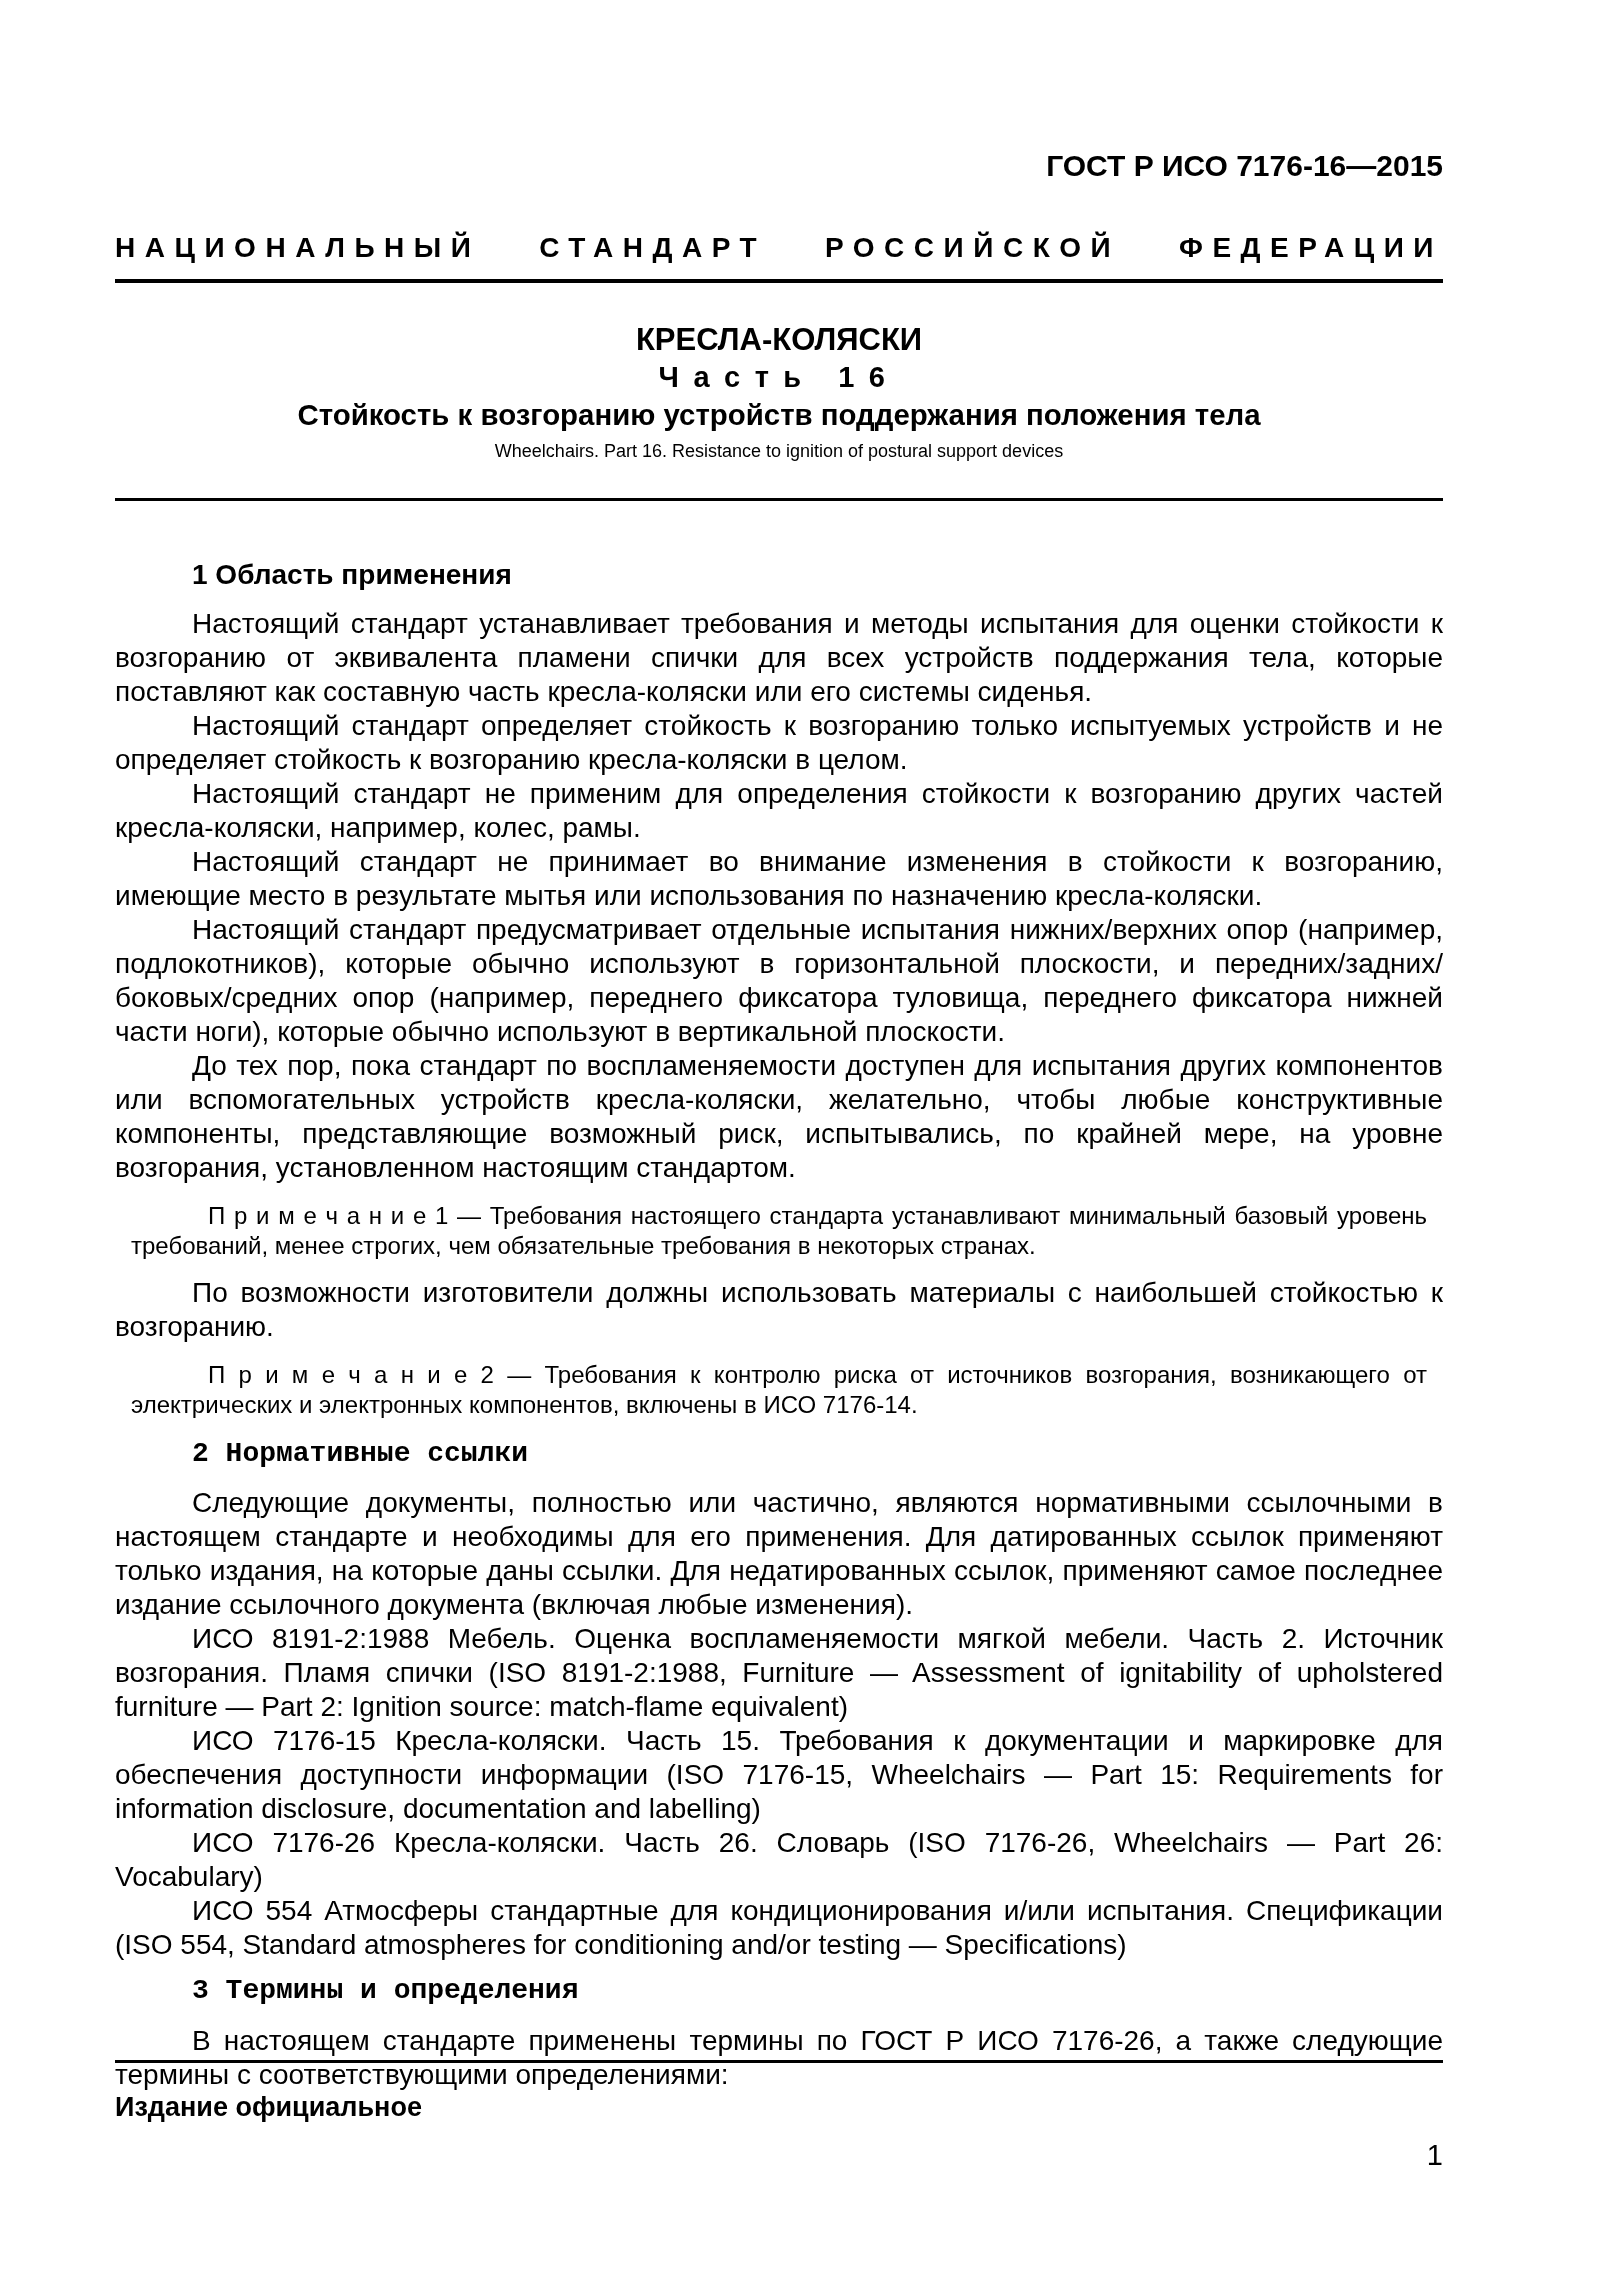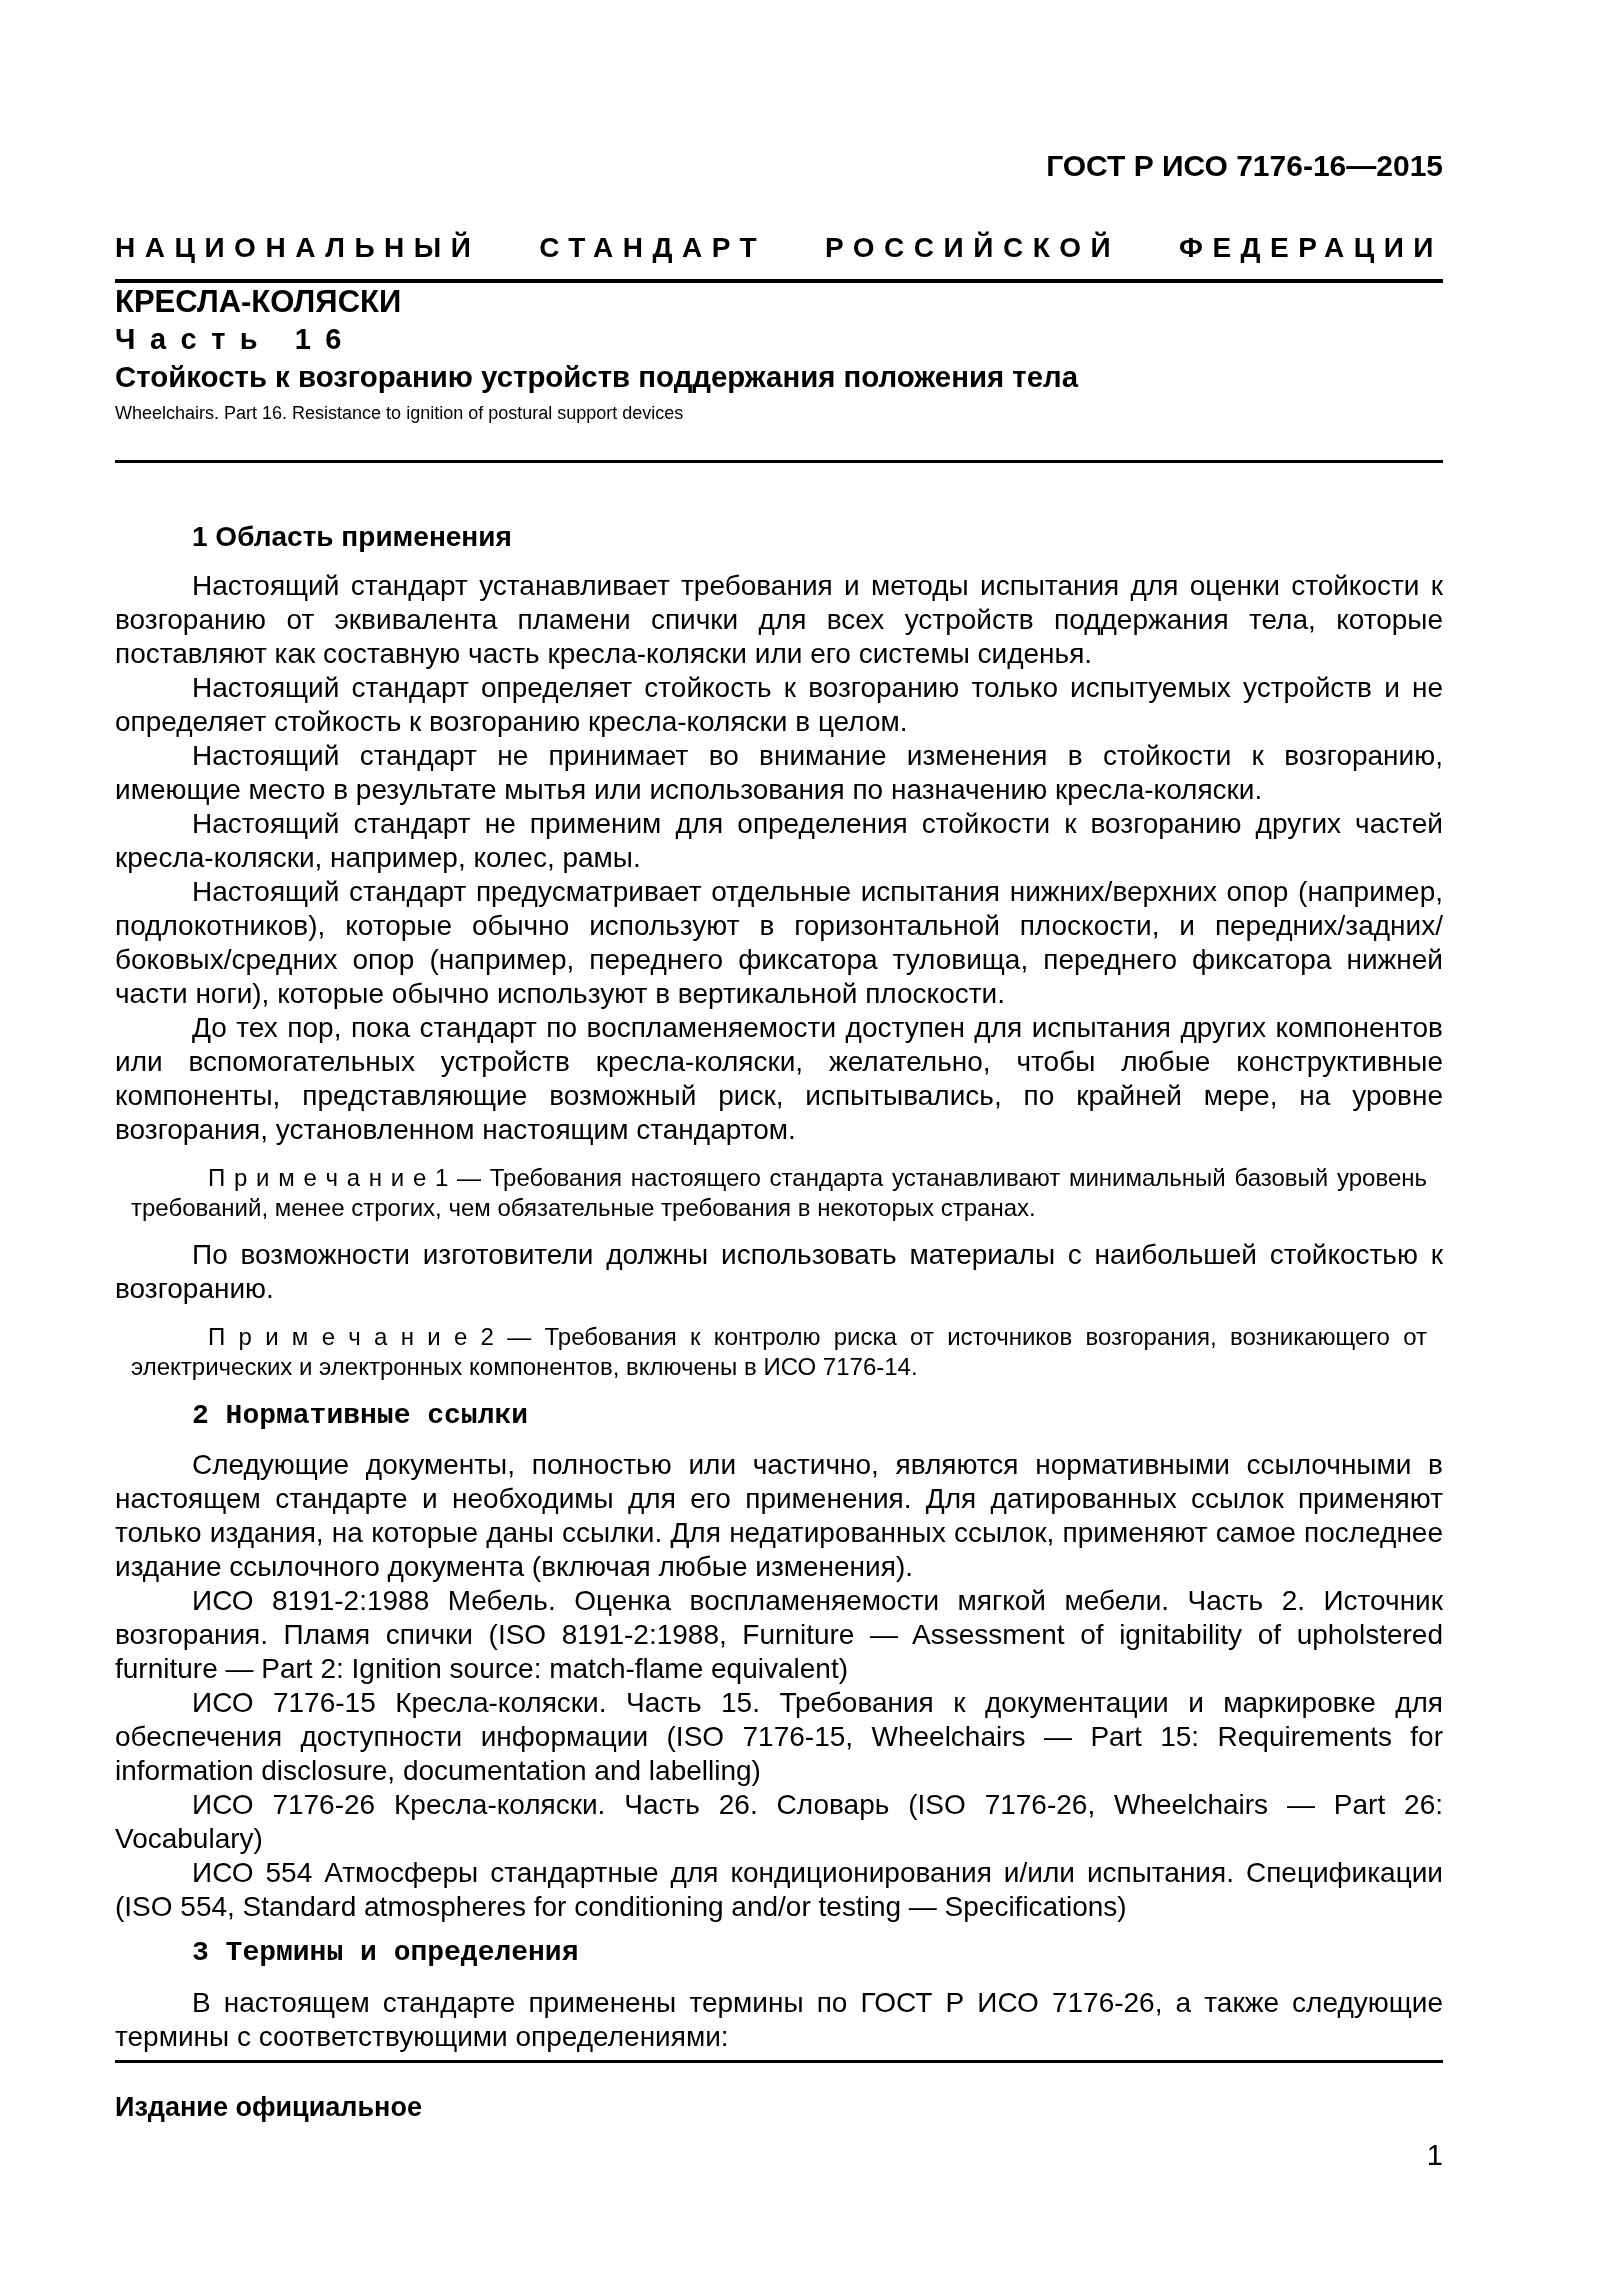--- a/index.html
+++ b/index.html
@@ -41,20 +41,22 @@
     white-space: nowrap;
     overflow: hidden;
   }
   .rule {
     height: 3.3px;
     background: #000000;
   }
   .rule-top { margin-top: 14.4px; }
   .rule-title { margin-top: 29px; }
   .title-block {
+    margin-top: 38px;
+    text-align: center;
   }
   .title-main {
     font-weight: bold;
     font-size: 31px;
     line-height: 38px;
   }
   .title-part {
     font-weight: bold;
     font-size: 29px;
     line-height: 37px;
@@ -143,22 +145,22 @@
       <div class="title-part">Часть 16</div>
       <div class="title-sub">Стойкость к возгоранию устройств поддержания положения тела</div>
       <div class="title-en">Wheelchairs. Part 16. Resistance to ignition of postural support devices</div>
     </div>
     <div class="rule rule-title"></div>
 
 
     <div class="section-heading">1 Область применения</div>
     <p class="body">Настоящий стандарт устанавливает требования и методы испытания для оценки стойкости к возгоранию от эквивалента пламени спички для всех устройств поддержания тела, которые поставляют как составную часть кресла-коляски или его системы сиденья.</p>
     <p class="body">Настоящий стандарт определяет стойкость к возгоранию только испытуемых устройств и не определяет стойкость к возгоранию кресла-коляски в целом.</p>
+    <p class="body">Настоящий стандарт не применим для определения стойкости к возгоранию других частей кресла-коляски, например, колес, рамы.</p>
     <p class="body">Настоящий стандарт не принимает во внимание изменения в стойкости к возгоранию, имеющие место в результате мытья или использования по назначению кресла-коляски.</p>
-    <p class="body">Настоящий стандарт не применим для определения стойкости к возгоранию других частей кресла-коляски, например, колес, рамы.</p>
     <p class="body">Настоящий стандарт предусматривает отдельные испытания нижних/верхних опор (например, подлокотников), которые обычно используют в горизонтальной плоскости, и передних/задних/боковых/средних опор (например, переднего фиксатора туловища, переднего фиксатора нижней части ноги), которые обычно используют в вертикальной плоскости.</p>
     <p class="body">До тех пор, пока стандарт по воспламеняемости доступен для испытания других компонентов или вспомогательных устройств кресла-коляски, желательно, чтобы любые конструктивные компоненты, представляющие возможный риск, испытывались, по крайней мере, на уровне возгорания, установленном настоящим стандартом.</p>
     <p class="note">П р и м е ч а н и е  1 — Требования настоящего стандарта устанавливают минимальный базовый уровень требований, менее строгих, чем обязательные требования в некоторых странах.</p>
     <p class="body">По возможности изготовители должны использовать материалы с наибольшей стойкостью к возгоранию.</p>
     <p class="note">П р и м е ч а н и е  2 — Требования к контролю риска от источников возгорания, возникающего от электрических и электронных компонентов, включены в ИСО 7176-14.</p>
 
     <div class="section-heading compact">2 Нормативные ссылки</div>
     <p class="body">Следующие документы, полностью или частично, являются нормативными ссылочными в настоящем стандарте и необходимы для его применения. Для датированных ссылок применяют только издания, на которые даны ссылки. Для недатированных ссылок, применяют самое последнее издание ссылочного документа (включая любые изменения).</p>
     <p class="body">ИСО 8191-2:1988 Мебель. Оценка воспламеняемости мягкой мебели. Часть 2. Источник возгорания. Пламя спички  (ISO 8191-2:1988, Furniture — Assessment of ignitability of upholstered furniture — Part 2: Ignition source: match-flame equivalent)</p>
     <p class="body">ИСО 7176-15 Кресла-коляски. Часть 15. Требования к документации и маркировке для обеспечения доступности информации (ISO 7176-15, Wheelchairs — Part 15: Requirements for information disclosure, documentation and labelling)</p>

